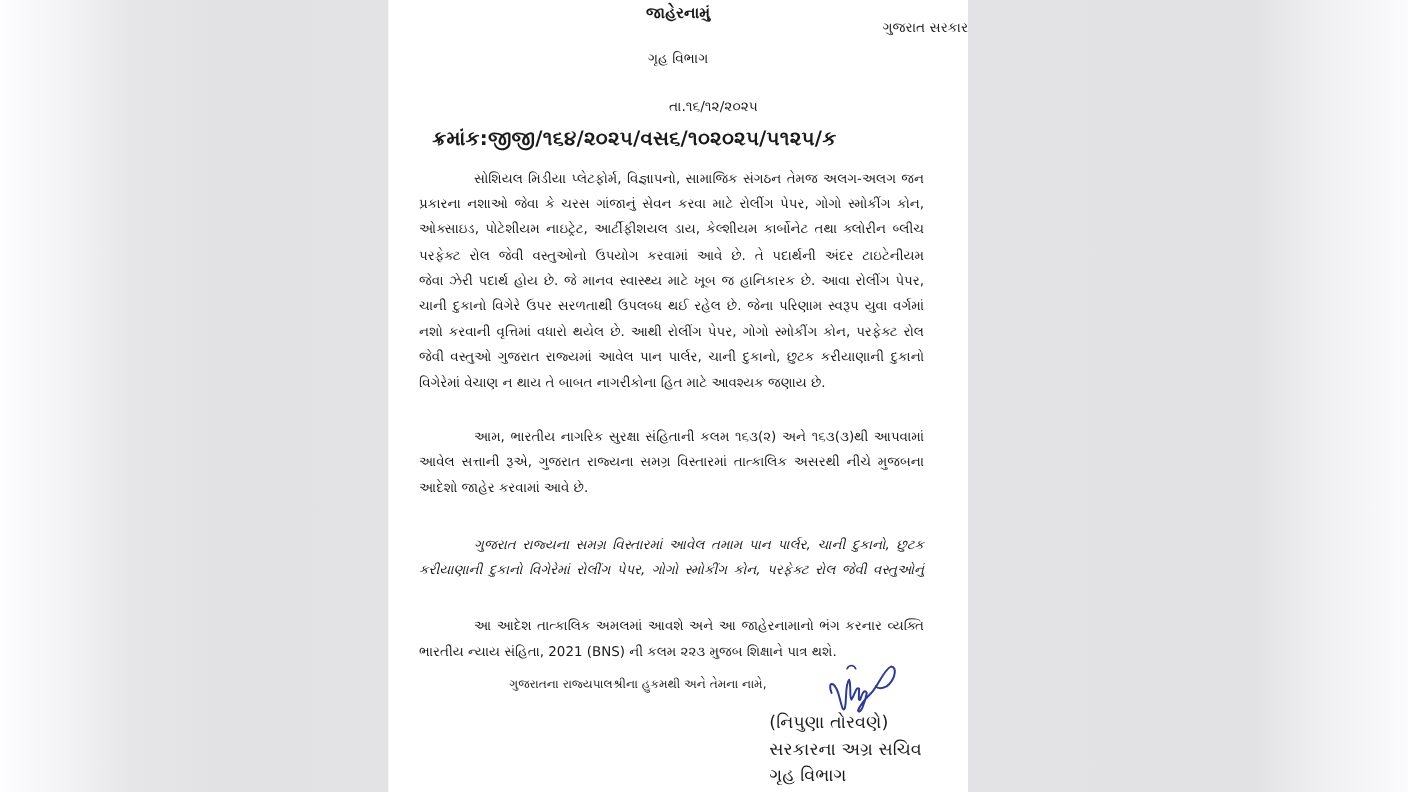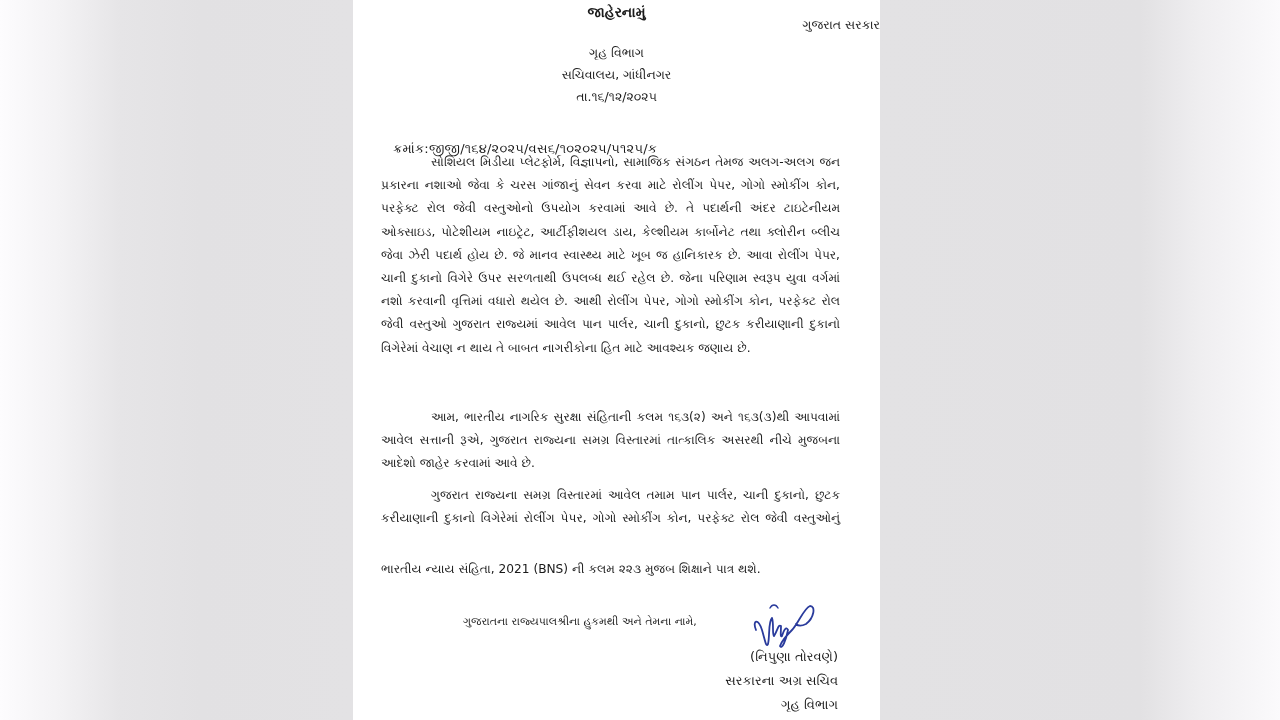--- a/index.html
+++ b/index.html
@@ -42,25 +42,24 @@
       left: 0;
       width: 100%;
       text-align: center;
       font-size: 12.5px;
       line-height: 18px;
     }
     .ref {
       position: absolute;
       left: 40px;
       top: 118px;
-      font-size: 13px;
-      font-weight: normal;
+      font-size: 18px;
+      font-weight: bold;
       line-height: 18px;
       letter-spacing: 0.2px;
-      margin-top: 22px;
     }
     .para {
       position: absolute;
       left: 28px;
       width: 459px;
       font-size: 12.2px;
       line-height: 23.2px;
       text-align: justify;
       text-indent: 50px;
       margin: 0;
@@ -68,86 +67,86 @@
     .para-line {
       display: block;
       white-space: nowrap;
       text-align-last: justify;
       text-align: justify;
     }
     .para-line.last {
       text-align-last: left;
     }
     .p1 { top: 151px; }
-    .p2 { top: 406px; }
-    .p3 { top: 484px; }
+    .p2 { top: 386px; }
+    .p3 { top: 484px; font-style: italic; }
     .p4 { top: 558px; }
     .sig-intro {
       position: absolute;
       left: 110px;
       top: 612px;
       font-size: 11px;
       line-height: 20px;
     }
     .signature {
       position: absolute;
       left: 395px;
       top: 600px;
       width: 70px;
       height: 52px;
     }
     .sig-block {
       position: absolute;
       right: 42px;
       top: 645px;
-      text-align: right;
-      font-size: 13px;
+      text-align: left;
+      font-size: 16px;
       line-height: 24px;
     }
     .sig-block div { white-space: nowrap; }
     .sig-name { position: relative; }
   </style>
 </head>
 <body>
 
 <div class="page">
 
   <div class="title">જાહેરનામું</div>
 
   <div class="hline" style="top:16px;text-align:right;">ગુજરાત સરકાર</div>
   <div class="hline" style="top:44px;">ગૃહ વિભાગ</div>
-  <div class="hline" style="top:66px;">સચિવાલય, ગાંધીનગર</div>
-  <div class="hline" style="top:88px;">તા.૧૬/૧૨/૨૦૨૫</div>
+  <div class="hline" style="top:88px;padding-left:32px;">તા.૧૬/૧૨/૨૦૨૫</div>
 
   <div class="ref">ક્રમાંક:જીજી/૧૬૪/૨૦૨૫/વસ૬/૧૦૨૦૨૫/૫૧૨૫/ક</div>
 
   <div class="para p1">
     <span class="para-line">સોશિયલ મિડીયા પ્લેટફોર્મ, વિજ્ઞાપનો, સામાજિક સંગઠન તેમજ અલગ-અલગ જન</span>
     <span class="para-line" style="text-indent:0">પ્રકારના નશાઓ જેવા કે ચરસ ગાંજાનું સેવન કરવા માટે રોલીંગ પેપર, ગોગો સ્મોકીંગ કોન,</span>
+    <span class="para-line" style="text-indent:0">ઓક્સાઇડ, પોટેશીયમ નાઇટ્રેટ, આર્ટીફીશયલ ડાય, કેલ્શીયમ કાર્બોનેટ તથા ક્લોરીન બ્લીચ</span>
     <span class="para-line" style="text-indent:0">પરફેક્ટ રોલ જેવી વસ્તુઓનો ઉપયોગ કરવામાં આવે છે. તે પદાર્થની અંદર ટાઇટેનીયમ</span>
-    <span class="para-line" style="text-indent:0">ઓક્સાઇડ, પોટેશીયમ નાઇટ્રેટ, આર્ટીફીશયલ ડાય, કેલ્શીયમ કાર્બોનેટ તથા ક્લોરીન બ્લીચ</span>
     <span class="para-line" style="text-indent:0">જેવા ઝેરી પદાર્થ હોય છે. જે માનવ સ્વાસ્થ્ય માટે ખૂબ જ હાનિકારક છે. આવા રોલીંગ પેપર,</span>
     <span class="para-line" style="text-indent:0">ચાની દુકાનો વિગેરે ઉપર સરળતાથી ઉપલબ્ધ થઈ રહેલ છે. જેના પરિણામ સ્વરૂપ યુવા વર્ગમાં</span>
     <span class="para-line" style="text-indent:0">નશો કરવાની વૃત્તિમાં વધારો થયેલ છે. આથી રોલીંગ પેપર, ગોગો સ્મોકીંગ કોન, પરફેક્ટ રોલ</span>
     <span class="para-line" style="text-indent:0">જેવી વસ્તુઓ ગુજરાત રાજ્યમાં આવેલ પાન પાર્લર, ચાની દુકાનો, છુટક કરીયાણાની દુકાનો</span>
     <span class="para-line last" style="text-indent:0">વિગેરેમાં વેચાણ ન થાય તે બાબત નાગરીકોના હિત માટે આવશ્યક જણાય છે.</span>
   </div>
 
   <div class="para p2">
     <span class="para-line">આમ, ભારતીય નાગરિક સુરક્ષા સંહિતાની કલમ ૧૬૩(૨) અને ૧૬૩(૩)થી આપવામાં</span>
     <span class="para-line" style="text-indent:0">આવેલ સત્તાની રૂએ, ગુજરાત રાજ્યના સમગ્ર વિસ્તારમાં તાત્કાલિક અસરથી નીચે મુજબના</span>
     <span class="para-line last" style="text-indent:0">આદેશો જાહેર કરવામાં આવે છે.</span>
   </div>
 
   <div class="para p3">
     <span class="para-line">ગુજરાત રાજ્યના સમગ્ર વિસ્તારમાં આવેલ તમામ પાન પાર્લર, ચાની દુકાનો, છુટક</span>
     <span class="para-line" style="text-indent:0">કરીયાણાની દુકાનો વિગેરેમાં  રોલીંગ પેપર, ગોગો સ્મોકીંગ કોન, પરફેક્ટ રોલ જેવી વસ્તુઓનું</span>
   </div>
 
   <div class="para p4">
+    <span class="para-line">આ આદેશ તાત્કાલિક અમલમાં આવશે અને આ જાહેરનામાનો ભંગ કરનાર વ્યક્તિ</span>
     <span class="para-line last" style="text-indent:0">ભારતીય ન્યાય સંહિતા, 2021 (BNS) ની કલમ ૨૨૩ મુજબ શિક્ષાને પાત્ર થશે.</span>
   </div>
 
   <div class="sig-intro">ગુજરાતના રાજ્યપાલશ્રીના હુકમથી અને તેમના નામે,</div>
 
   <svg class="signature" viewBox="0 0 70 52">
     <path d="M8 30 C 4 20, 10 18, 14 30 C 17 40, 18 48, 20 44 C 22 36, 20 22, 24 18 C 26 24, 24 34, 26 36 C 30 30, 30 24, 33 26 C 33 32, 32 38, 34 36 C 36 30, 38 26, 40 30 C 38 40, 34 50, 32 46 C 34 40, 40 34, 44 30 C 50 24, 56 8, 62 6 C 68 6, 66 18, 58 24 C 54 26, 50 26, 48 24" fill="none" stroke="#2a3b9c" stroke-width="1.8" stroke-linecap="round" stroke-linejoin="round"></path>
     <path d="M22 8 C 24 4, 28 4, 30 8" fill="none" stroke="#2a3b9c" stroke-width="1.4" stroke-linecap="round"></path>
   </svg>
 

